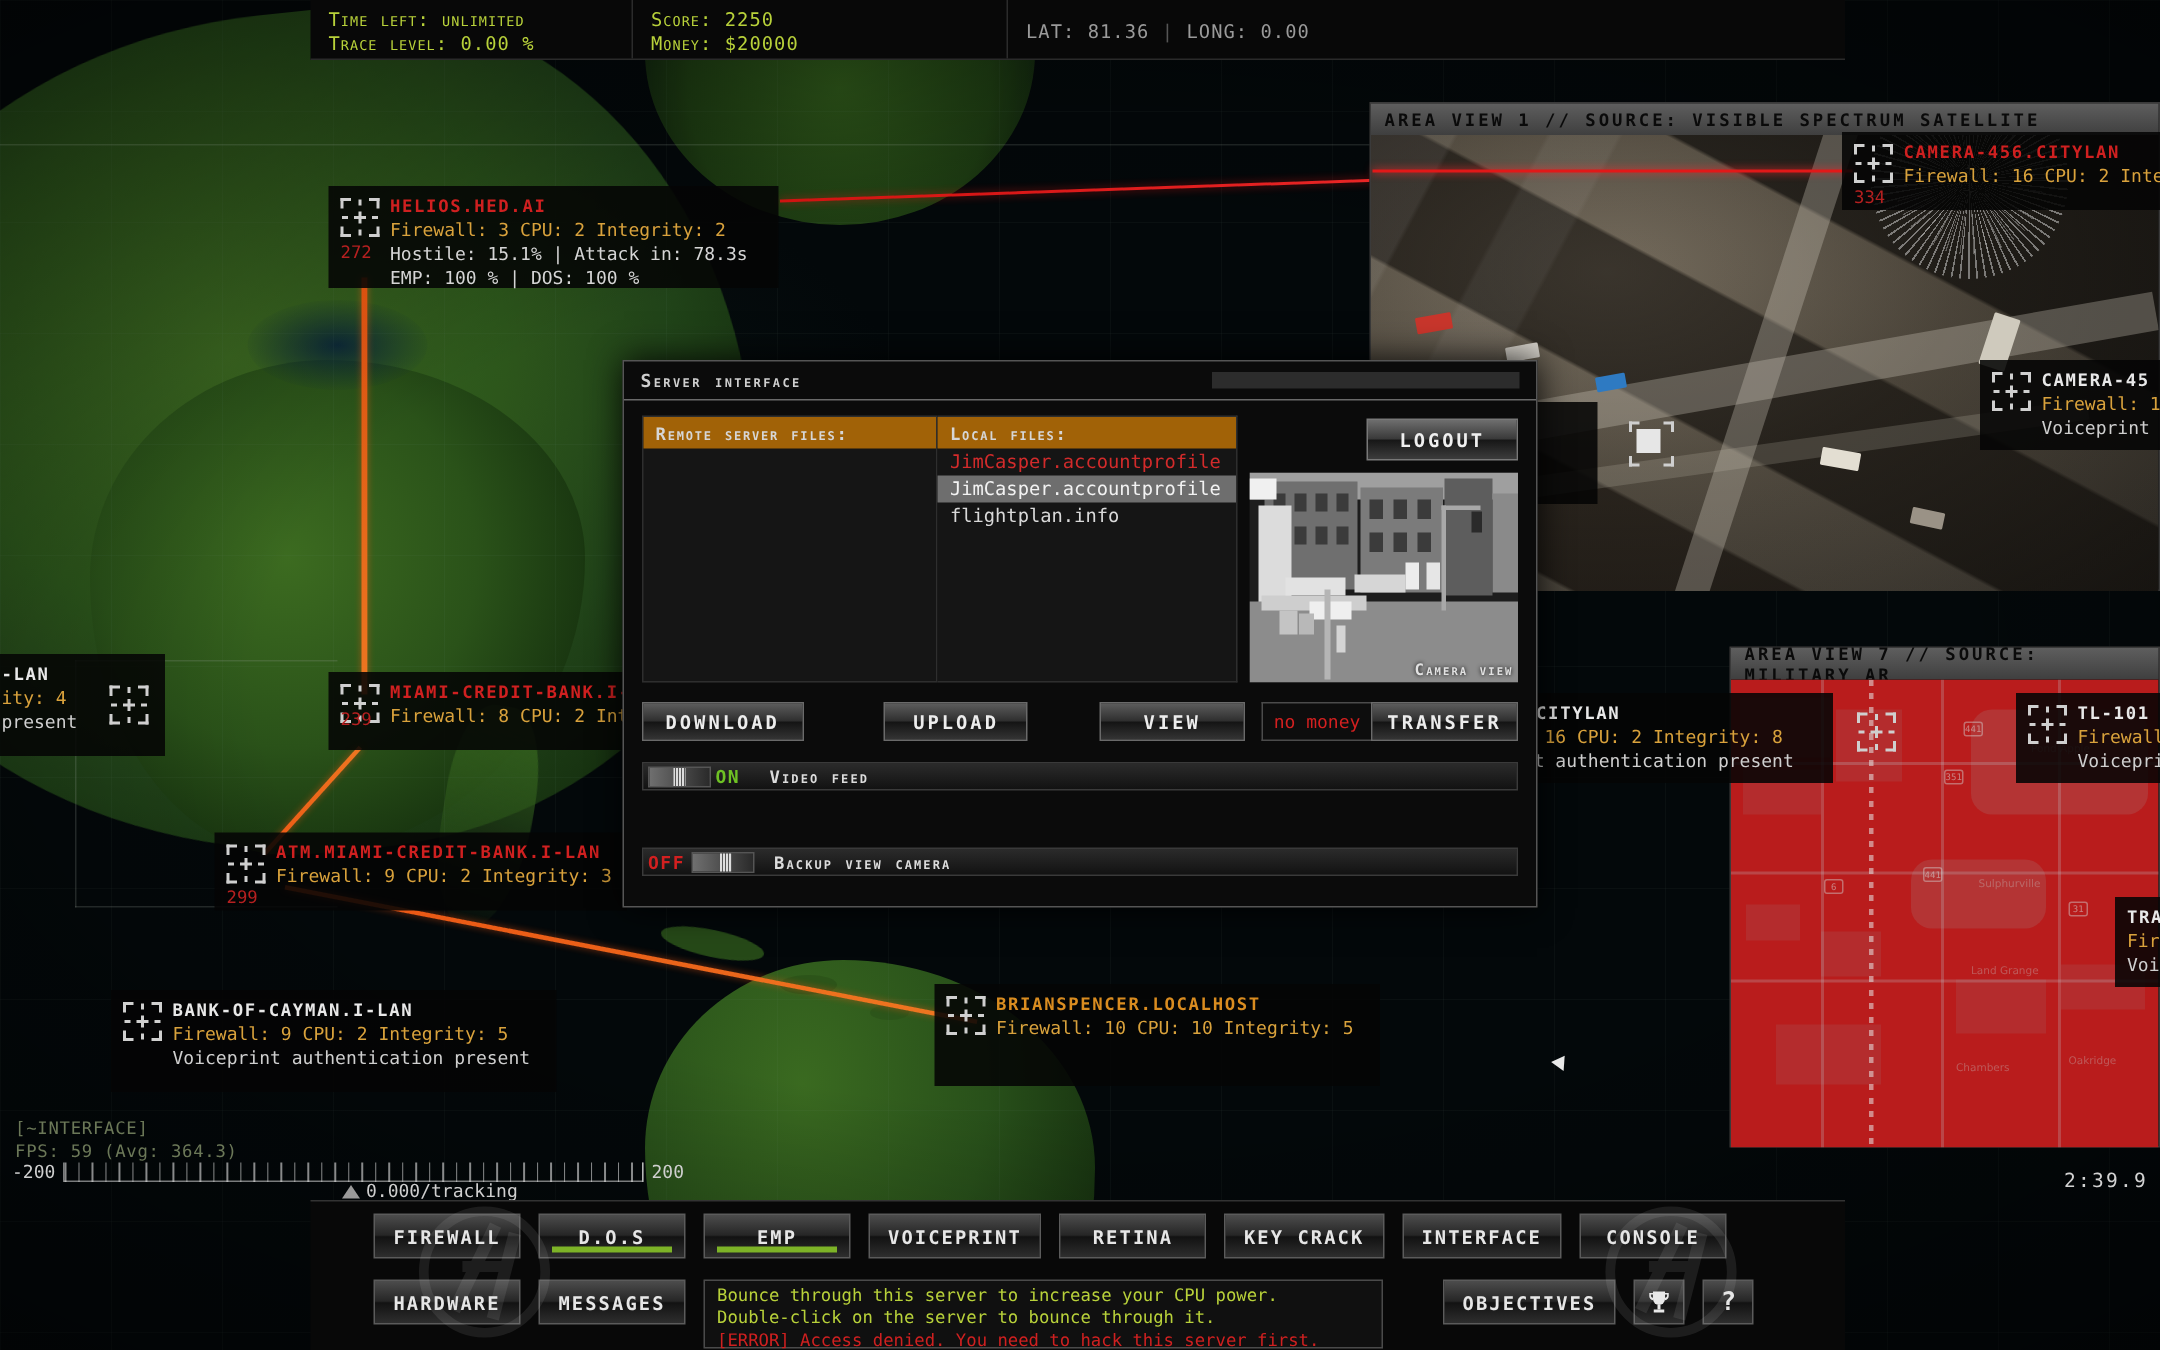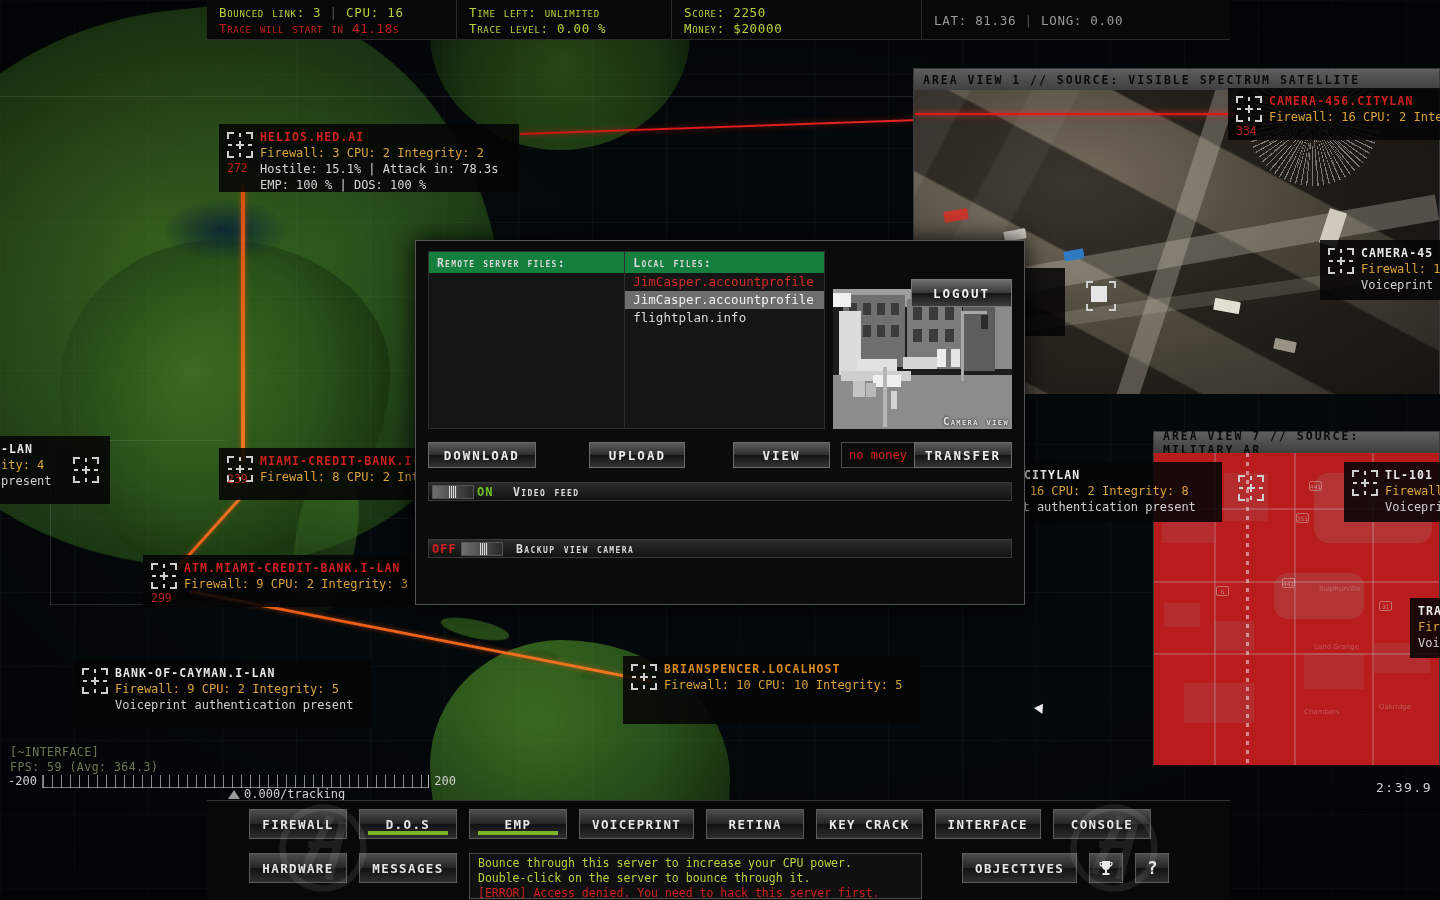--- a/index.html
+++ b/index.html
@@ -159,21 +159,21 @@
   .dialog { position:absolute; left:415px; top:240px; width:610px; height:365px; z-index:60;
     background:#0b0b0b; border:1px solid #555; box-shadow:0 0 22px rgba(0,0,0,.9); }
   .dlg-titlebar { height:26px; display:flex; align-items:center; border-bottom:1px solid #6a6a6a; }
   .dlg-title { color:#cfcfcf; font-size:12px; letter-spacing:1.6px; font-variant:small-caps;
     font-weight:bold; padding-left:11px; flex:1; }
   .dlg-prog { width:205px; height:11px; background:#2c2c2c; margin-right:11px; }
   .dlg-inner { padding:10px 12px; }
   .panes { display:flex; gap:0; height:178px; }
   .pane { background:#151515; border:1px solid #2e2e2e; }
   .pane-hdr { font-size:11.5px; letter-spacing:1.2px; font-variant:small-caps; font-weight:bold;
-    color:#d6d6d6; padding:4px 8px 3px 8px; background:#15803d; }
+    color:#d6d6d6; padding:4px 8px 3px 8px; background:#a16207; }
   .pane.remote { width:200px; }
   .pane.local { width:202px; border-left:none; }
   .file { font-size:12.5px; padding:1px 8px; line-height:16px; font-family:"DejaVu Sans Mono", monospace; }
   .file.red { color:#d22b2b; }
   .file.sel { background:#6e6e6e; color:#f2f2f2; }
   .file.plain { color:#d9d9d9; }
   .camwrap { position:relative; margin-left:8px; width:182px; height:140px; align-self:flex-end; }
   .camimg { position:absolute; inset:0; background:#1d1d1d; overflow:hidden; }
   .camimg .bldg { position:absolute; background:#8d8d8d; }
   .camimg .win { position:absolute; background:#3b3b3b; }
@@ -618,46 +618,42 @@
     <div class="node-row">
       <span class="node-body">
         <span class="title white">TRA</span>
         <span class="stats">Fir</span>
         <span class="auth">Voi</span>
       </span>
     </div>
   </div>
 
   <div class="topbar">
-    <div class="tb-cell w1">
-      <div class="tb-line">
-        <span class="c-green">Bounced link: 3</span>
-        <span class="sep">|</span>
-        <span class="c-green">CPU: 16</span>
-      </div>
-      <div class="tb-line c-red">Trace will start in 41.18s</div>
-    </div>
     <div class="tb-cell w2">
       <div class="tb-line c-green">Time left: unlimited</div>
       <div class="tb-line c-green">Trace level: 0.00 %</div>
     </div>
     <div class="tb-cell w3">
       <div class="tb-line c-green">Score: 2250</div>
       <div class="tb-line c-green">Money: $20000</div>
     </div>
     <div class="tb-cell w4">
       <div class="tb-line">
         <span class="c-grey">LAT: 81.36</span>
         <span class="sep">|</span>
         <span class="c-grey">LONG: 0.00</span>
       </div>
     </div>
   </div>
 
   <div class="dialog">
+    <div class="dlg-titlebar">
+      <span class="dlg-title">Server interface</span>
+      <span class="dlg-prog"></span>
+    </div>
     <div class="dlg-inner">
       <div class="panes">
         <div class="pane remote">
           <div class="pane-hdr">Remote server files:</div>
         </div>
         <div class="pane local">
           <div class="pane-hdr">Local files:</div>
           <div class="file red">JimCasper.accountprofile</div>
           <div class="file sel">JimCasper.accountprofile</div>
           <div class="file plain">flightplan.info</div>

